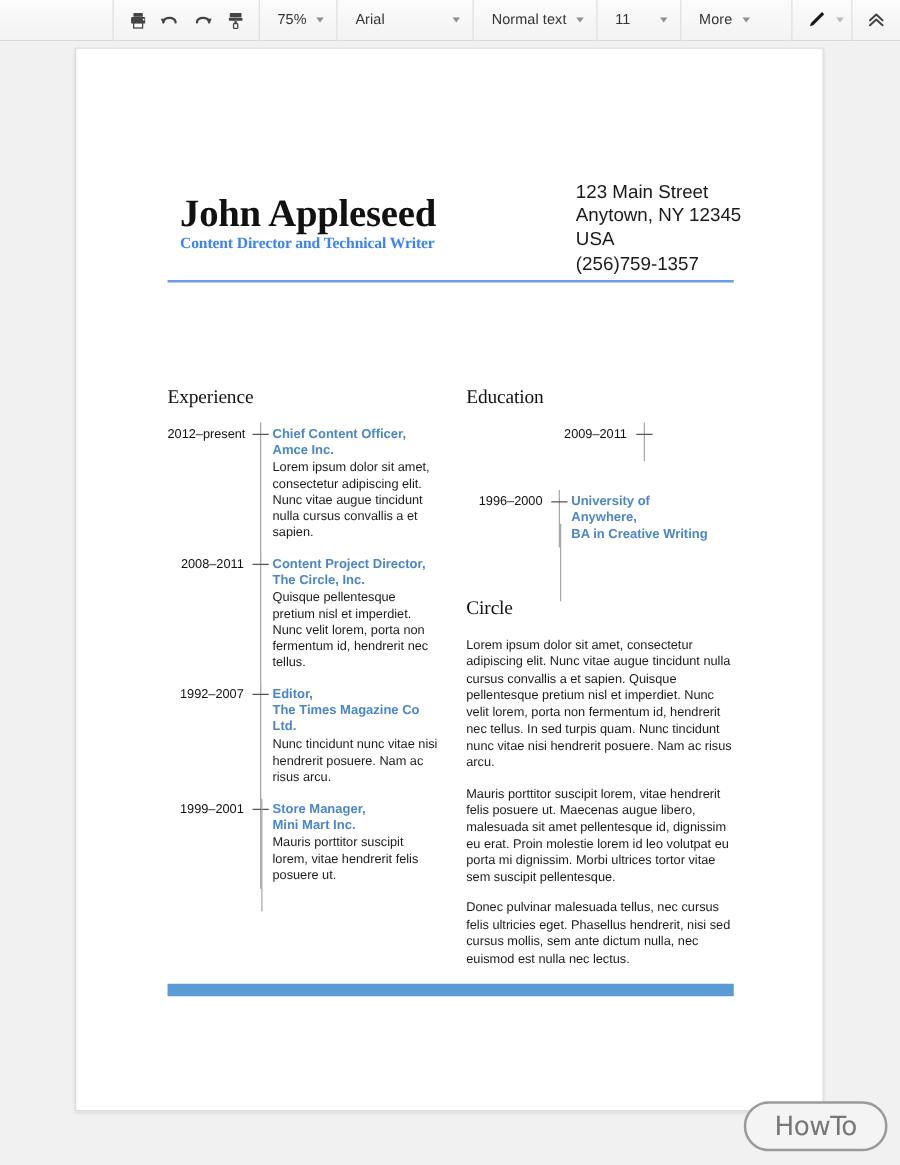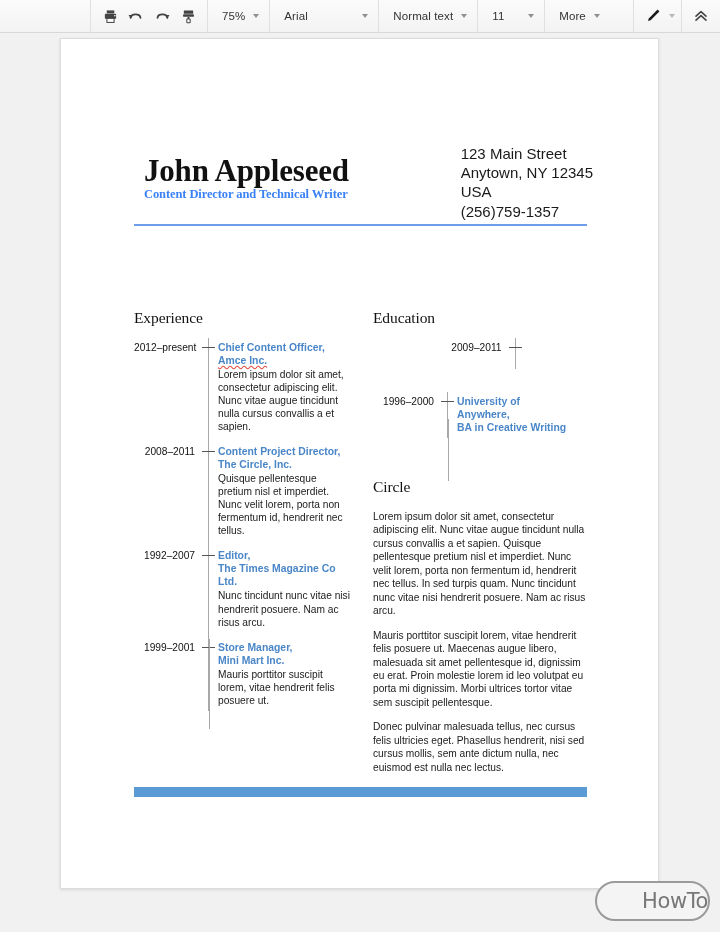--- a/index.html
+++ b/index.html
@@ -188,21 +188,20 @@
     min-width: 0;
     padding-left: 3px;
   }
   .tl-role {
     color: #4a86c8;
     font-size: 10.4px;
     font-weight: 700;
     line-height: 1.25;
   }
   .tl-role .misspell {
-    text-decoration: underline;
     text-decoration-color: #e04a3c;
     text-decoration-style: wavy;
     text-decoration-skip-ink: none;
   }
   .tl-desc {
     color: #1a1a1a;
     font-size: 10.2px;
     line-height: 1.28;
     margin-top: 1px;
   }
@@ -246,21 +245,21 @@
   
   #watermark {
     position: absolute;
     left: 595px; top: 881px;
     width: 115px; height: 40px;
     border: 2px solid #9a9a9a;
     border-radius: 20px;
     background: #f4f4f4;
     display: flex;
     align-items: center;
-    justify-content: flex-end;
+    justify-content: center;
     box-sizing: border-box;
   }
   #watermark-text {
     font-family: "DejaVu Sans", sans-serif;
     font-size: 21px;
     color: #777777;
     letter-spacing: -0.4px;
   }
 </style>
 </head>

